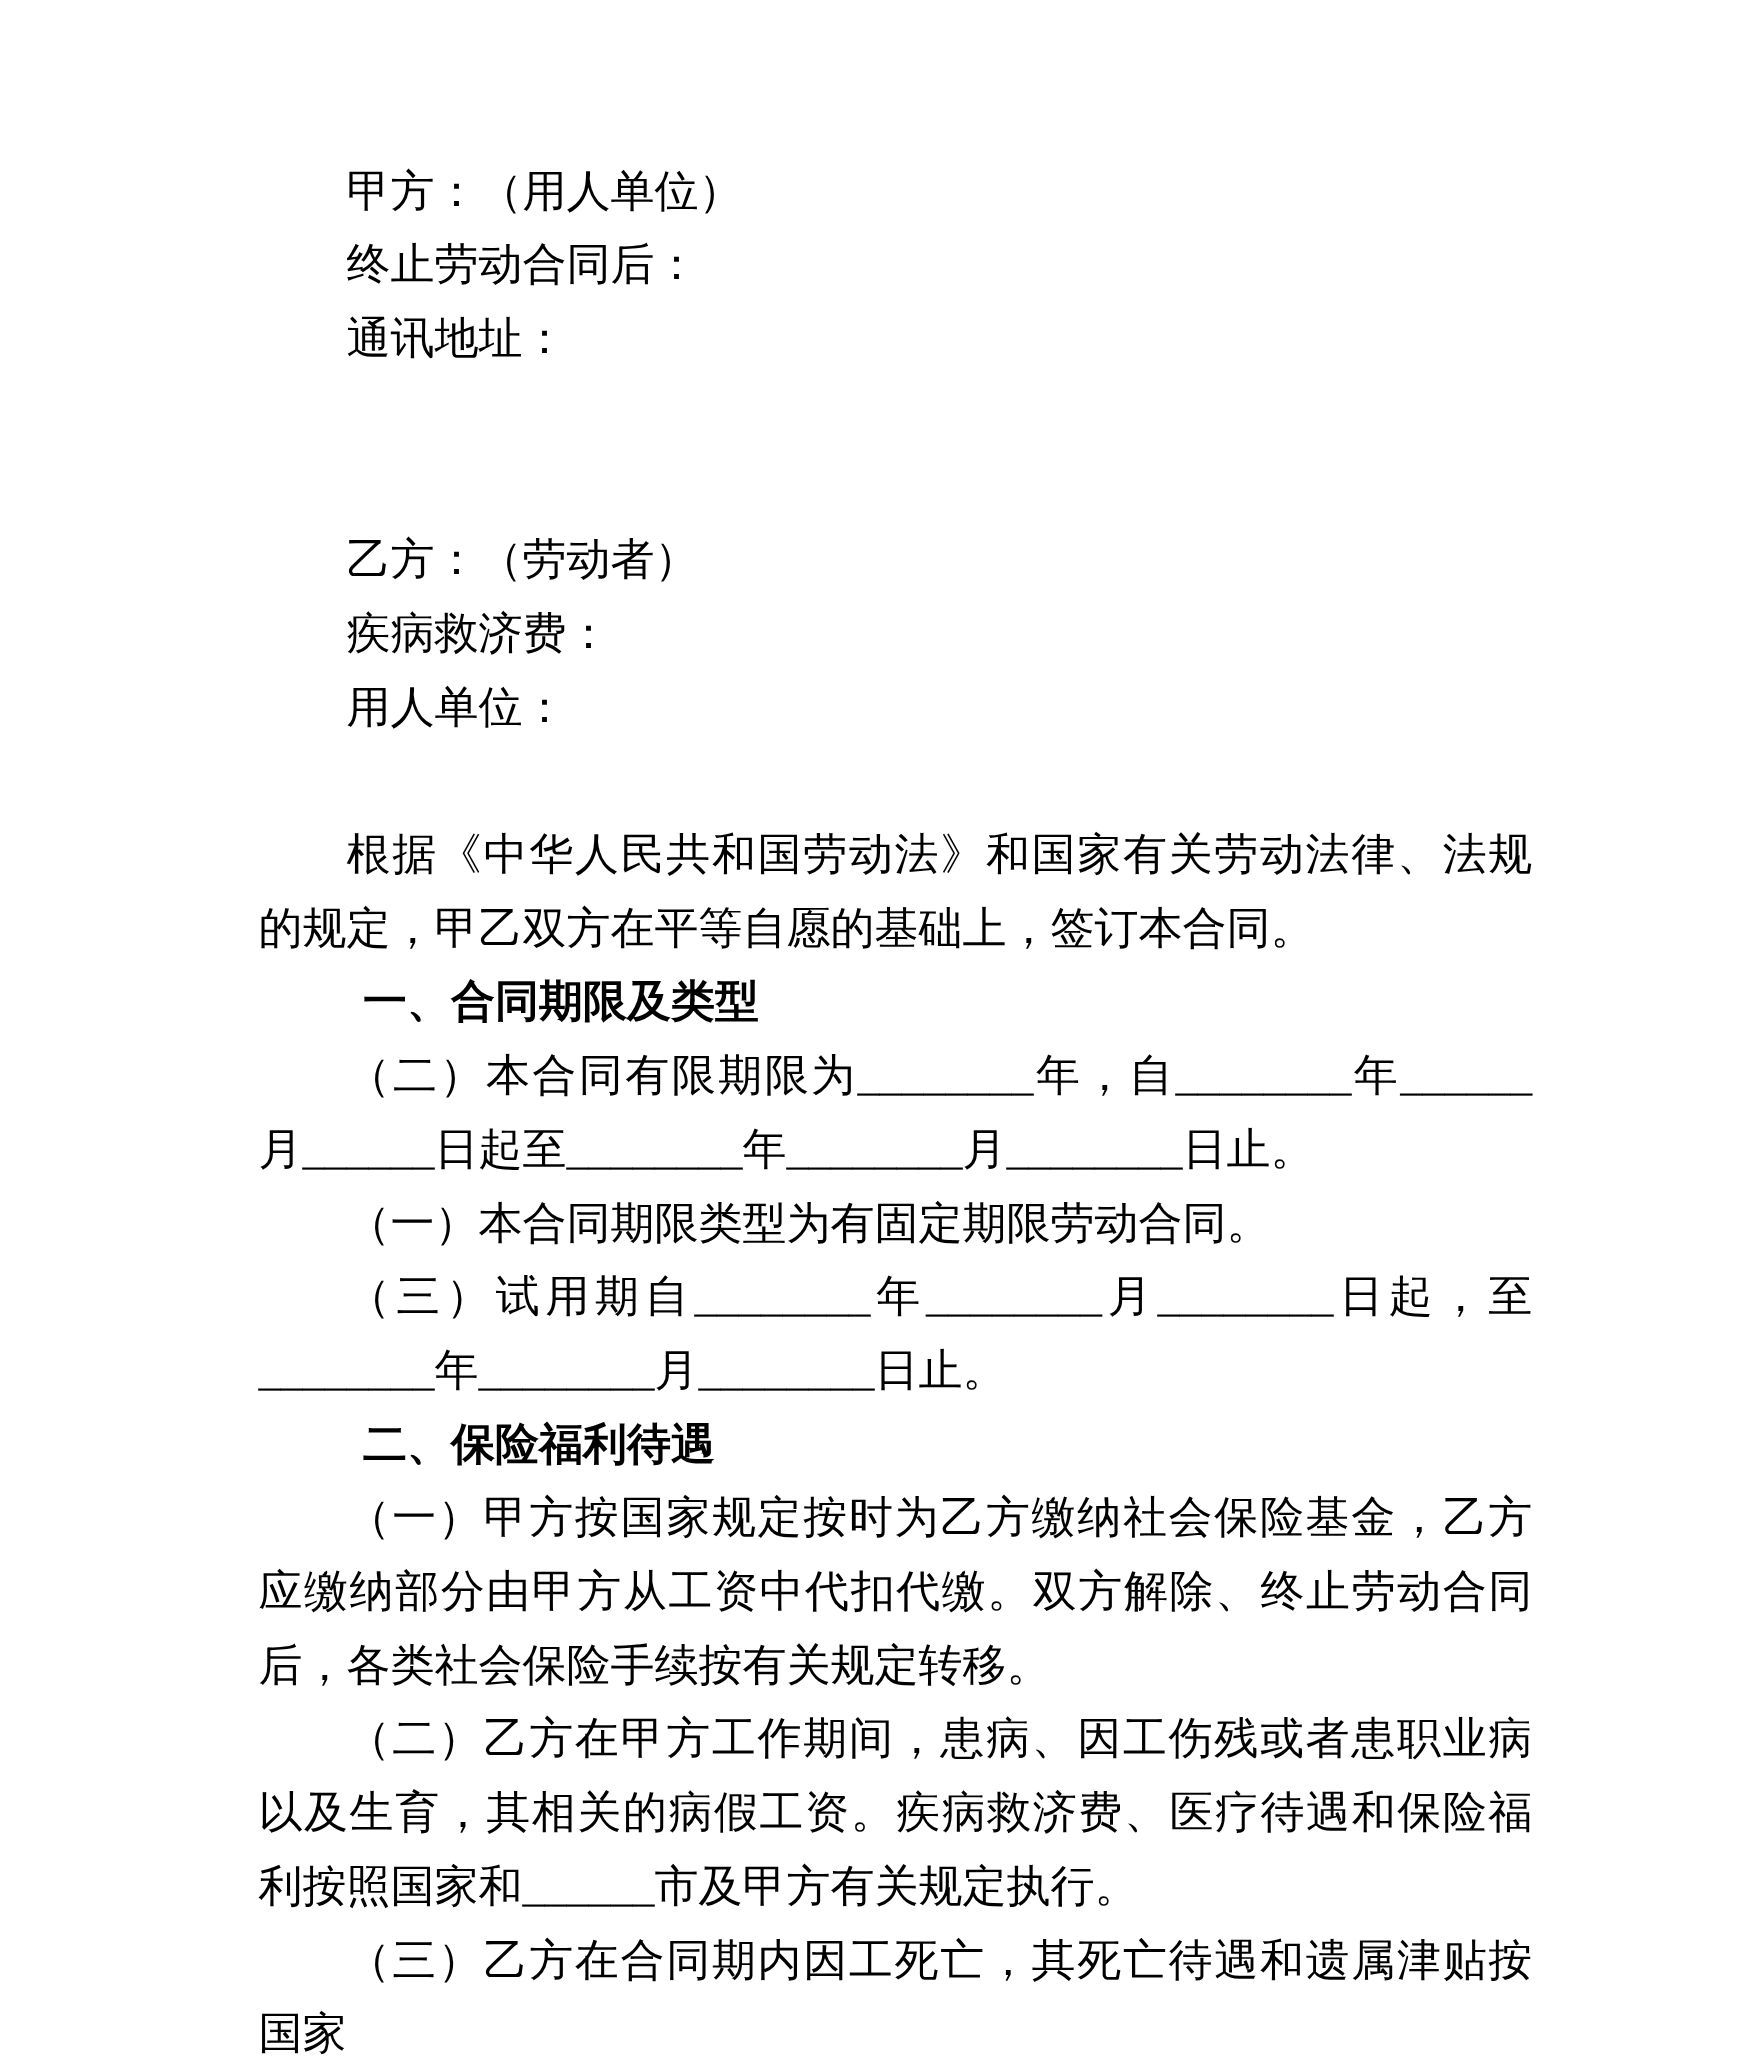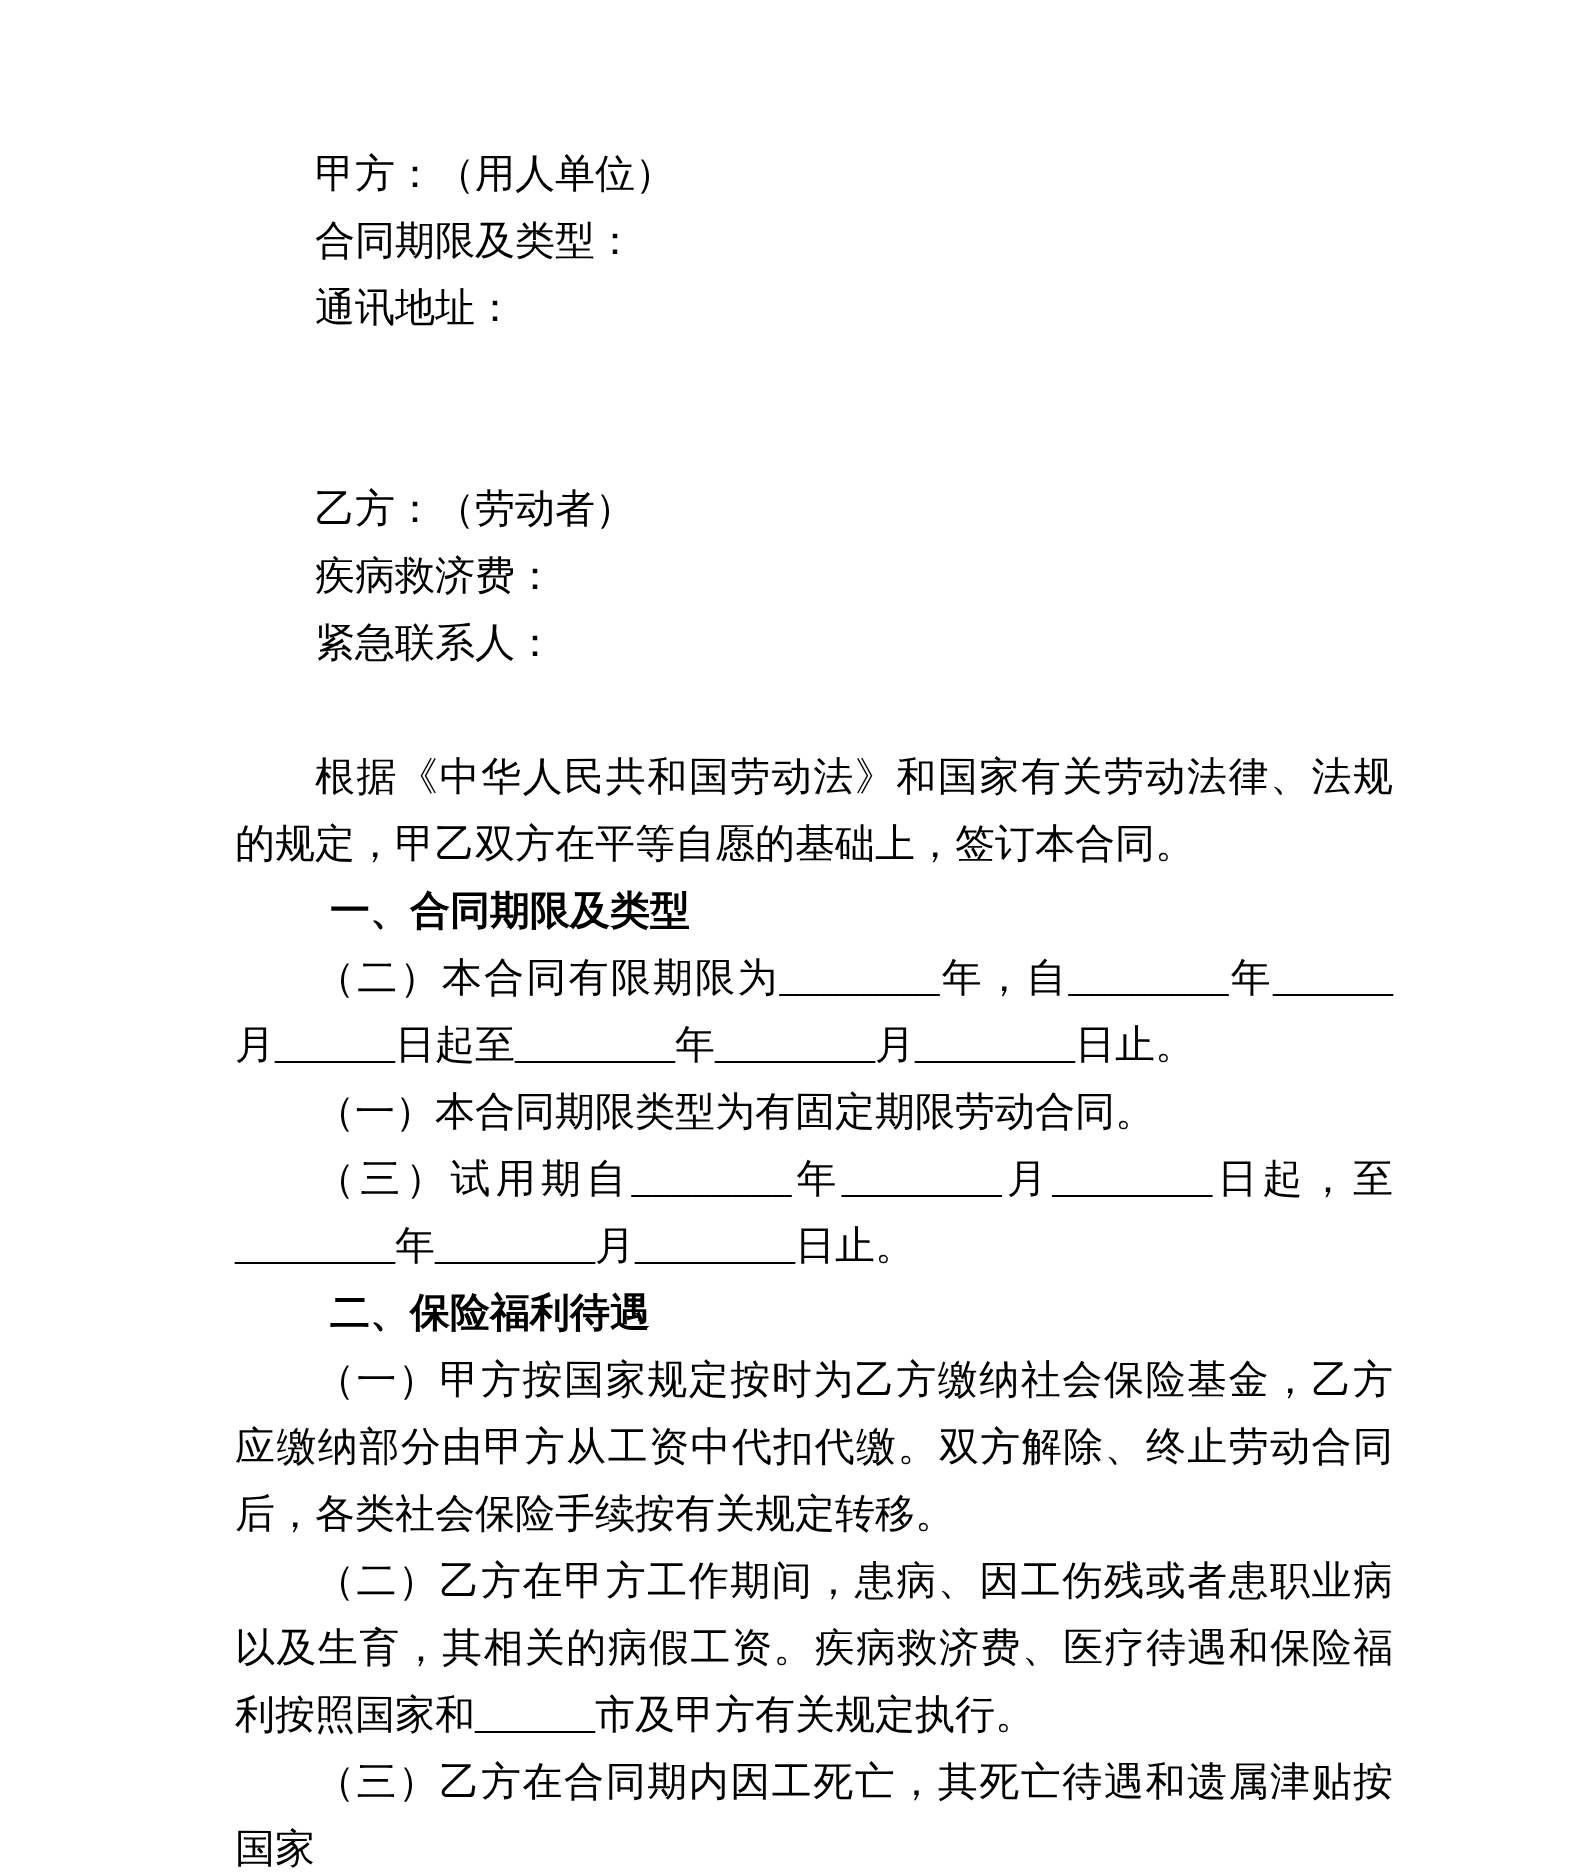--- a/index.html
+++ b/index.html
@@ -36,30 +36,30 @@
   .gap-1 { height: 67px; }
   .gap-2 { height: 134px; }
 </style>
 </head>
 <body>
 
 <div class="page">
 
   <div>
     <p class="indent1">甲方：（用人单位）</p>
-    <p class="indent1">合同期限及类型：</p>
+    <p class="indent1">终止劳动合同后：</p>
     <p class="indent1">通讯地址：</p>
   </div>
 
   <div class="gap-2"></div>
 
   <div>
     <p class="indent1">乙方：（劳动者）</p>
     <p class="indent1">疾病救济费：</p>
-    <p class="indent1">紧急联系人：</p>
+    <p class="indent1">用人单位：</p>
   </div>
 
   <div class="gap-1"></div>
 
   <p class="indent1">根据《中华人民共和国劳动法》和国家有关劳动法律、法规的规定，甲乙双方在平等自愿的基础上，签订本合同。</p>
 
   <p class="sec-heading">一、合同期限及类型</p>
   <p class="indent1">（二）本合同有限期限为________年，自________年______月______日起至________年________月________日止。</p>
   <p class="indent1">（一）本合同期限类型为有固定期限劳动合同。</p>
   <p class="indent1">（三）试用期自________年________月________日起，至________年________月________日止。</p>

